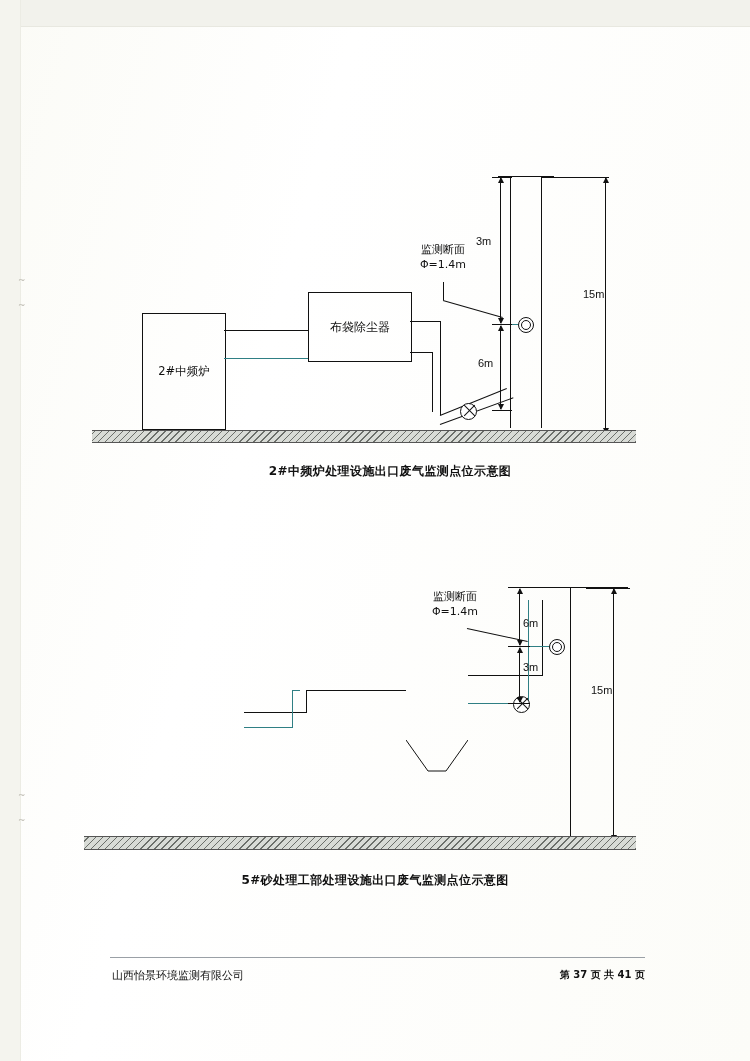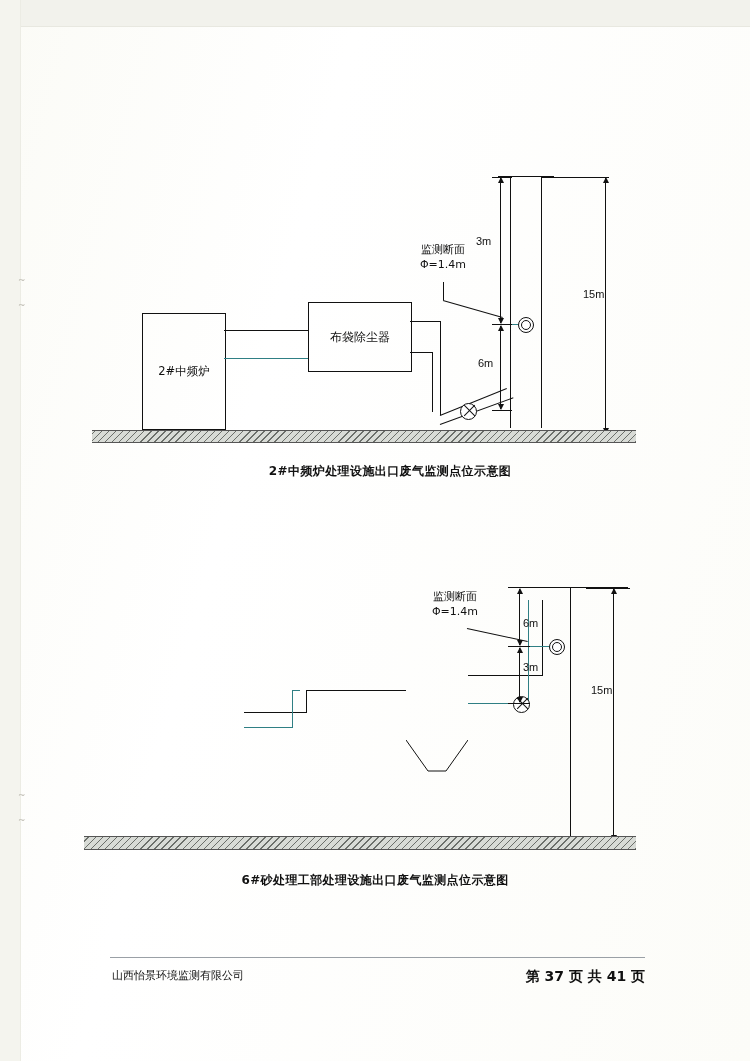--- a/index.html
+++ b/index.html
@@ -189,21 +189,21 @@
     left: 112px;
     top: 968px;
     font-size: 11px;
     font-family: Liberation Sans, sans-serif;
     color: #111;
   }
   .footer-right {
     position: absolute;
     right: 105px;
     top: 968px;
-    font-size: 14px;
+    font-size: 10px;
     font-weight: bold;
     font-family: "DejaVu Sans", "Liberation Sans", sans-serif;
     color: #111;
   }
   .margin-mark {
     position: absolute;
     left: 18px;
     font-size: 9px;
     color: #b9b6ac;
     font-family: "DejaVu Sans", sans-serif;
@@ -224,21 +224,21 @@
 
   <div class="dgm" style="left:0; top:0; width:750px; height:500px;">
 
     <div class="box" style="left:142px; top:313px; width:82px; height:115px;text-align:right;">
       <span>2#中频炉</span>
     </div>
 
     <div class="hline" style="left:224px; top:330px; width:84px;"></div>
     <div class="hline teal" style="left:224px; top:358px; width:84px;"></div>
 
-    <div class="box" style="left:308px; top:302px; width:102px; height:68px; font-size:12px;">
+    <div class="box" style="left:308px; top:292px; width:102px; height:68px; font-size:12px;">
       <span>布袋除尘器</span>
     </div>
 
     <div class="hline" style="left:410px; top:321px; width:30px;"></div>
     <div class="vline" style="left:440px; top:321px; height:94px;"></div>
     <div class="hline" style="left:410px; top:352px; width:22px;"></div>
     <div class="vline" style="left:432px; top:352px; height:60px;"></div>
 
     <div class="leader" style="left:440px; top:415px; width:72px; transform:rotate(-22deg);"></div>
     <div class="leader" style="left:440px; top:424px; width:78px; transform:rotate(-20deg);"></div>
@@ -321,19 +321,19 @@
     <div class="dim-arrow" style="left:519px; top:648px; height:54px;"></div>
     <div class="dim-label" style="left:523px; top:661px;">3m</div>
 
     <div class="dim-cap" style="left:586px; top:588px; width:44px;"></div>
     <div class="dim-cap" style="left:586px; top:840px; width:44px;"></div>
     <div class="dim-arrow" style="left:613px; top:589px; height:251px;"></div>
     <div class="dim-label" style="left:591px; top:684px;">15m</div>
 
     <div class="ground" style="left:84px; top:836px; width:552px; height:12px;"></div>
 
-    <div class="caption" style="left:0; top:872px; width:750px; text-align:center;">6#砂处理工部处理设施出口废气监测点位示意图</div>
+    <div class="caption" style="left:0; top:872px; width:750px; text-align:center;">5#砂处理工部处理设施出口废气监测点位示意图</div>
   </div>
 
   <div class="footer-rule"></div>
   <div class="footer-left">山西怡景环境监测有限公司</div>
   <div class="footer-right">第 37 页 共 41 页</div>
 </div>
 
 </body></html>

